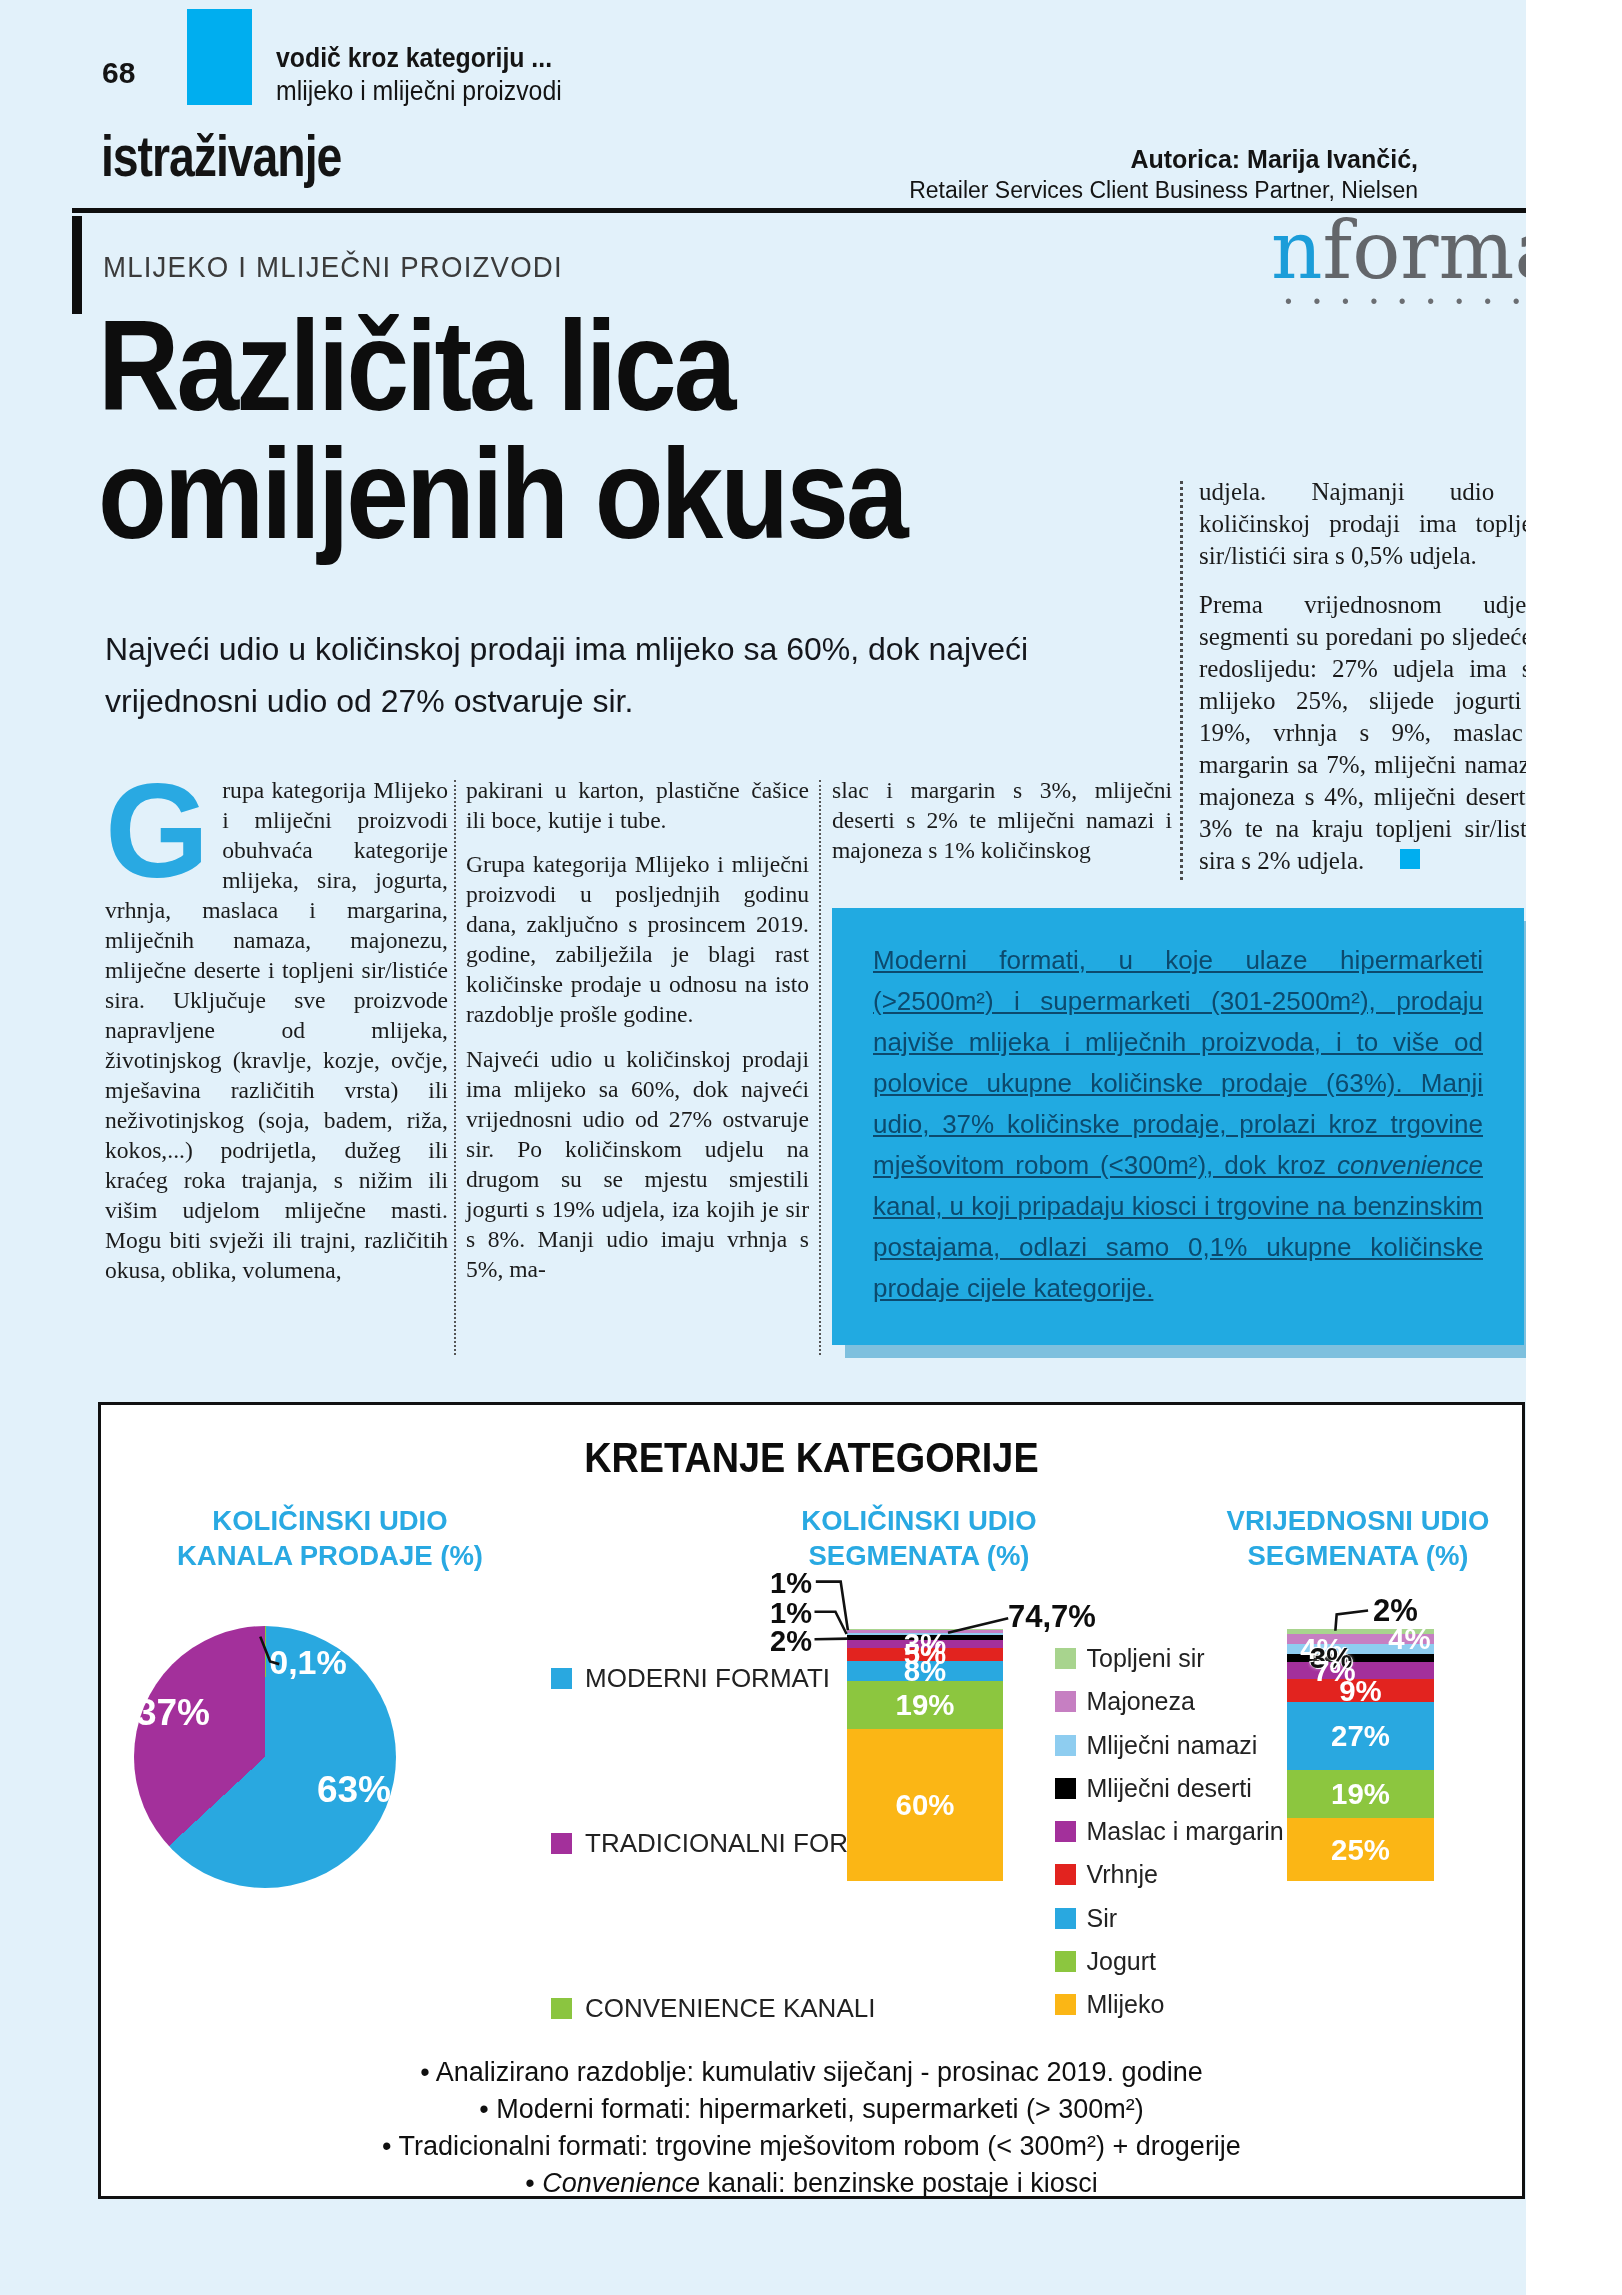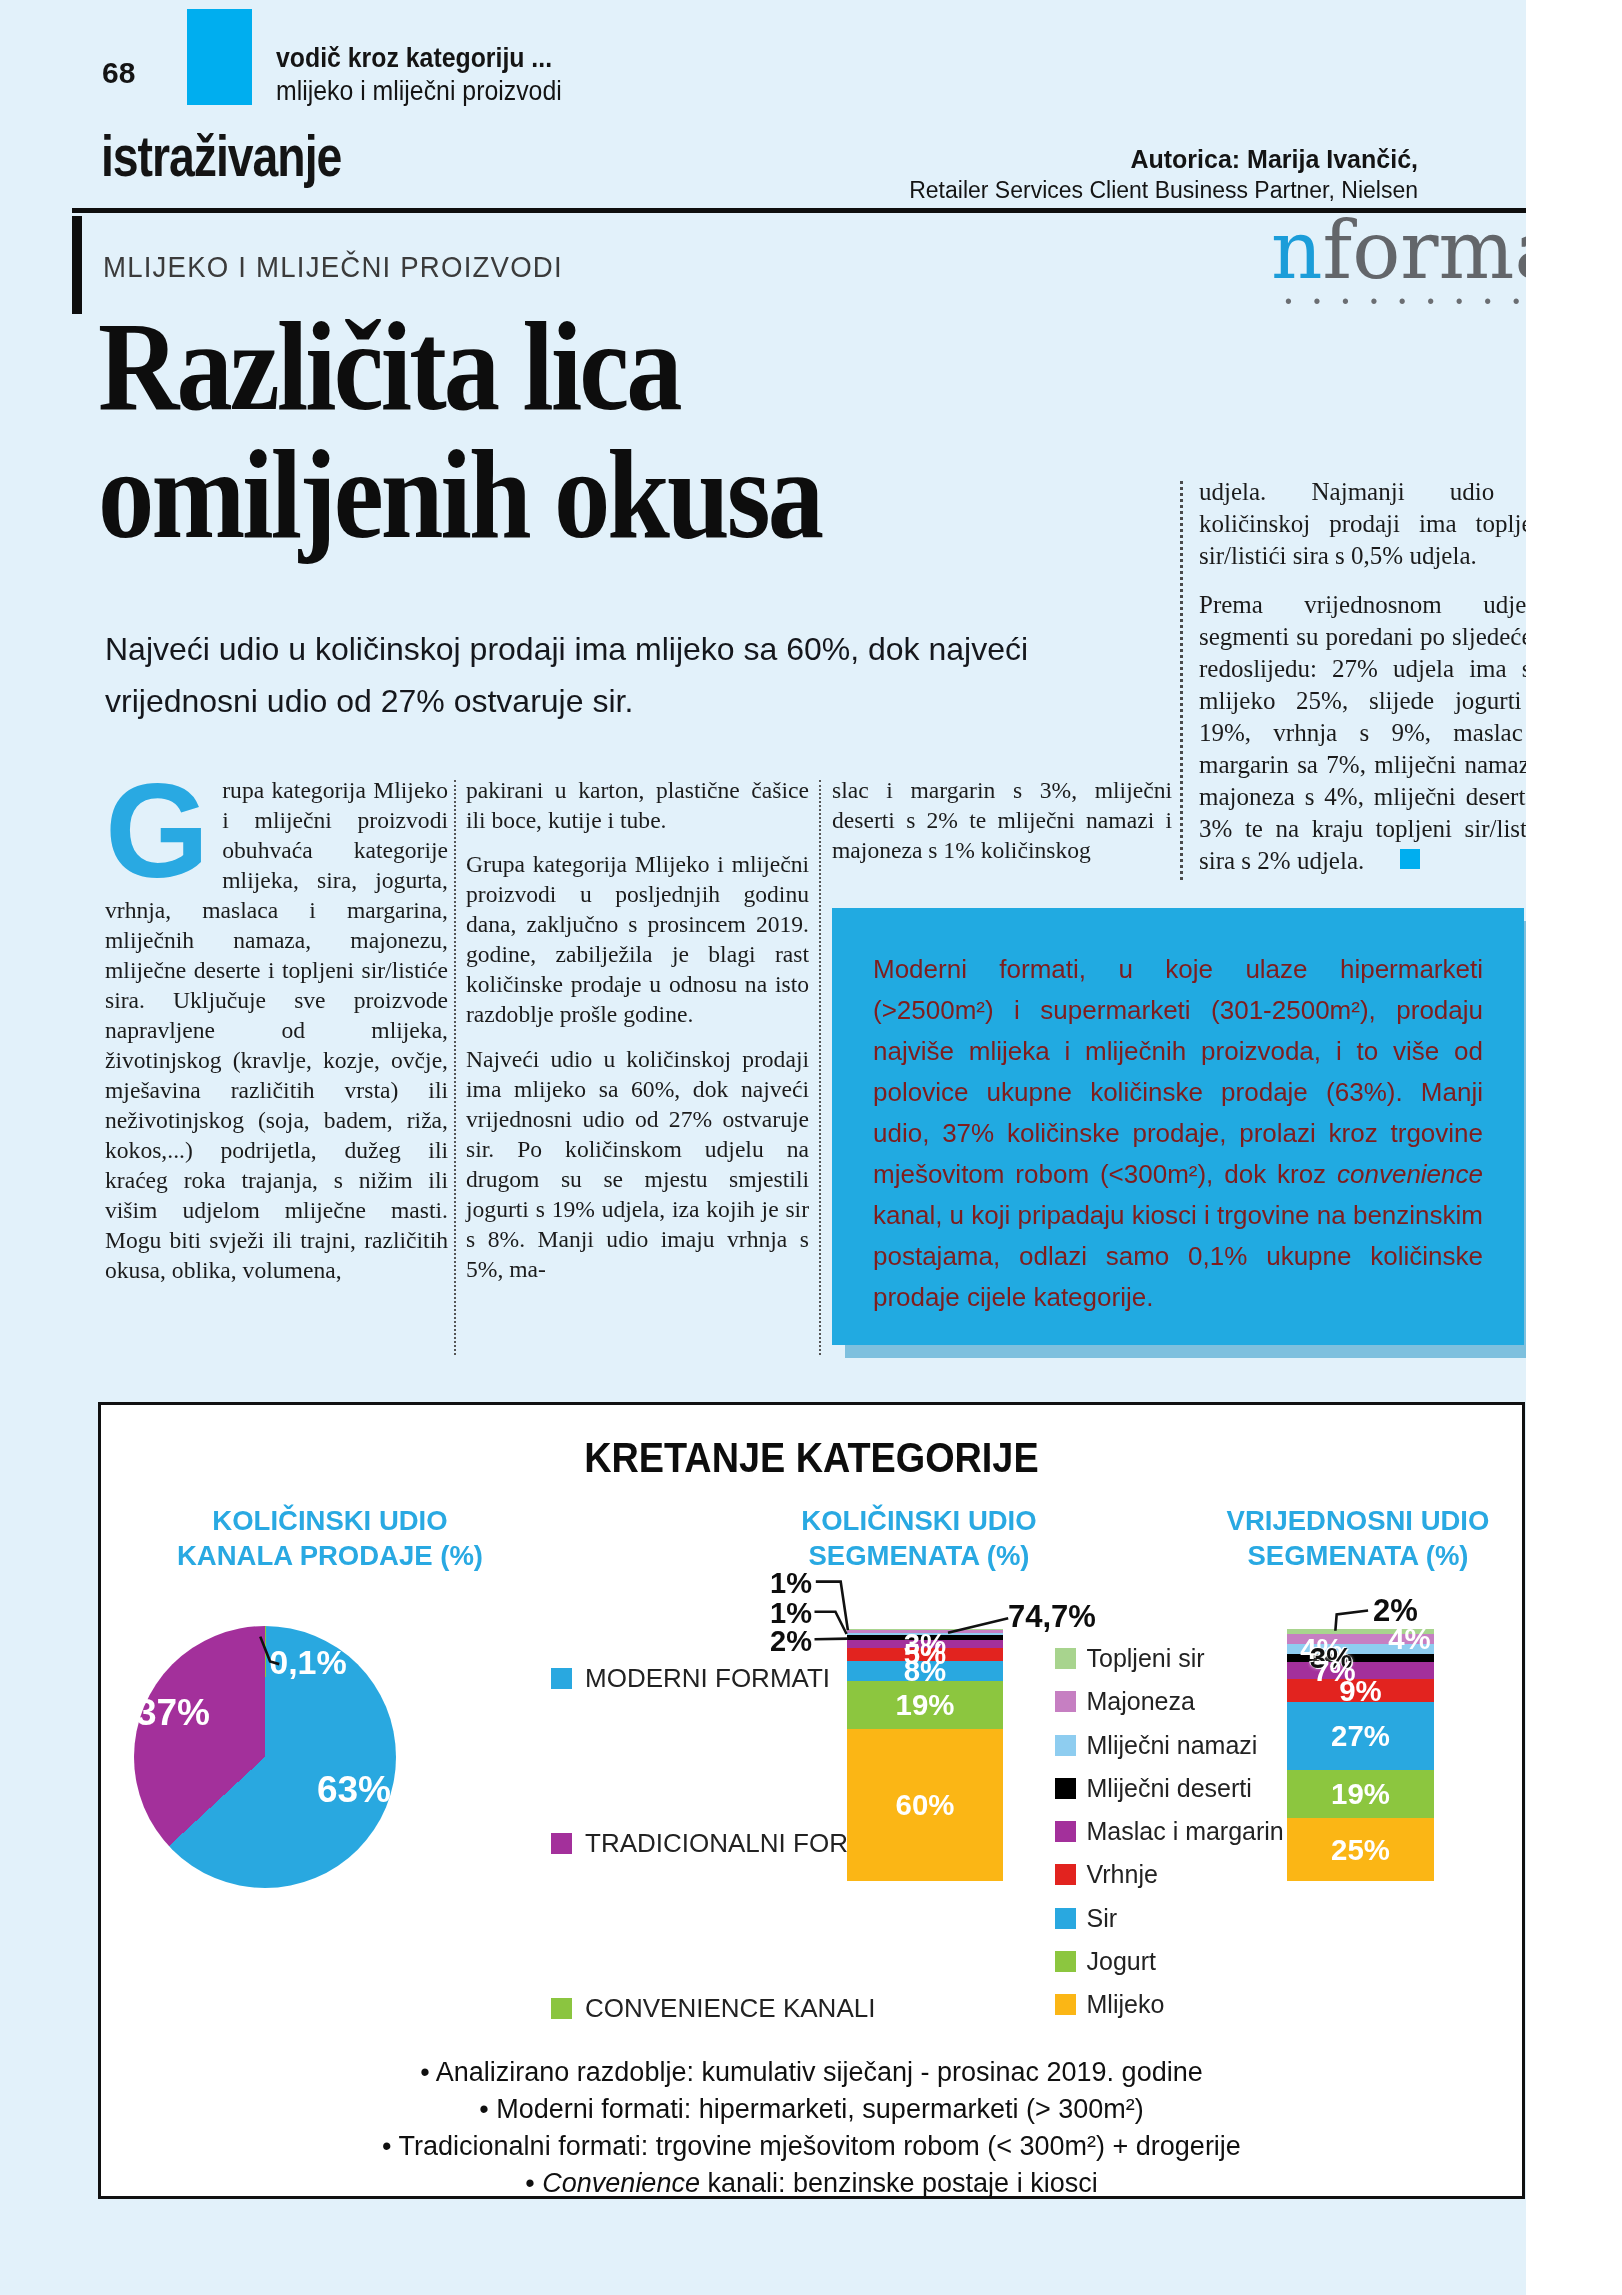--- a/index.html
+++ b/index.html
@@ -17,40 +17,40 @@
   .author .a1{font-size:25px;font-weight:bold;display:block;}
   .author .a2{font-size:23px;display:block;}
   .rule{left:72px;top:208px;width:1479px;height:4.6px;background:#0E0E0E;}
   .tick{left:72px;top:216px;width:9.8px;height:98px;background:#0E0E0E;}
   .rubric{left:103px;top:250px;font-size:30px;letter-spacing:1.3px;color:#3B3B3B;}
   .nielsen{left:1271px;top:211px;width:275px;text-align:center;}
   .nielsen .word{font-family:"DejaVu Serif","Liberation Serif",serif;font-size:80px;line-height:79px;color:#63666A;}
   .nielsen .word .n{color:#1B9DD9;}
   .nielsen .dots{font-size:19.6px;letter-spacing:21.6px;color:#6B6E72;margin-top:0px;padding-left:9.2px;}
   
-  .main-title{left:98px;top:302px;font-size:128px;line-height:128px;font-weight:800;letter-spacing:-3.3px;color:#0D0D0D;font-family:Liberation Serif, serif;}
+  .main-title{left:98px;top:302px;font-size:128px;line-height:128px;font-weight:800;letter-spacing:-3.3px;color:#0D0D0D;}
   .main-title div{transform:scaleX(.88);transform-origin:0 50%;white-space:nowrap;}
   .subtitle{left:105px;top:623px;width:1027px;font-size:32px;line-height:52px;color:#15171C;}
   
   .sidebar{left:1199px;top:476px;width:353px;font-family:"Liberation Serif",serif;font-size:25px;line-height:32px;text-align:justify;color:#1B1B1B;}
   .sidebar p{margin:0;}
   .sidebar p + p{margin-top:17px;}
   .side-dotted{left:1180px;top:481px;height:399px;border-left:3.3px dotted #4A4A4A;}
   .end-square{display:inline-block;width:19.6px;height:19.6px;background:#00AEEF;margin-left:36px;}
   
   .bodycol{font-family:"Liberation Serif",serif;font-size:23.6px;line-height:30px;text-align:justify;color:#1B1B1B;}
   .bodycol p{margin:0 0 14.4px 0;}
   .col1{left:105px;top:775px;width:343px;}
   .col2{left:466px;top:775px;width:343px;}
   .col3{left:832px;top:775px;width:340px;}
   .colsep1{left:454px;top:780px;height:575px;border-left:2.6px dotted #555;}
   .colsep2{left:819px;top:780px;height:575px;border-left:2.6px dotted #555;}
   .dropcap{float:left;font-family:"Liberation Sans",sans-serif;font-size:134px;line-height:103px;font-weight:700;color:#29A9E2;margin:3.9px 13px 0 0;}
   
-  .hibox{left:832px;top:908px;width:692px;height:437px;background:#21AAE1;box-shadow:13px 13px 0 0 #7EC0DE;box-sizing:border-box;padding:41px 41px;color:#7f1d1d;font-size:26px;line-height:41px;text-align:justify;}
+  .hibox{left:832px;top:908px;width:692px;height:437px;background:#21AAE1;box-shadow:13px 13px 0 0 #7EC0DE;box-sizing:border-box;padding:32px 41px;color:#0c4a6e;font-size:26px;line-height:41px;text-align:justify;text-decoration:underline;}
   .hibox .it{font-style:italic;}
   
   .panel{left:98px;top:1402px;width:1427px;height:797px;background:#fff;border:3.3px solid #111;box-sizing:border-box;}
   .panel-title{left:0;right:0;top:29px;text-align:center;font-size:42px;font-weight:800;letter-spacing:0px;color:#0D0D0D;}
   .panel-title span{transform:scaleX(.9);transform-origin:center;display:inline-block;white-space:nowrap;}
   .chart-head{position:absolute;top:98px;width:380px;text-align:center;font-size:27.5px;line-height:35px;font-weight:bold;color:#29A9E2;white-space:pre-line;}
   .h1{left:39px;} .h2{left:628px;} .h3{left:1067px;}
   
   #pie{left:33px;top:221px;width:262px;height:262px;border-radius:50%;}
   .pie-label{position:absolute;color:#fff;font-weight:bold;font-size:37px;text-align:center;width:98px;}

